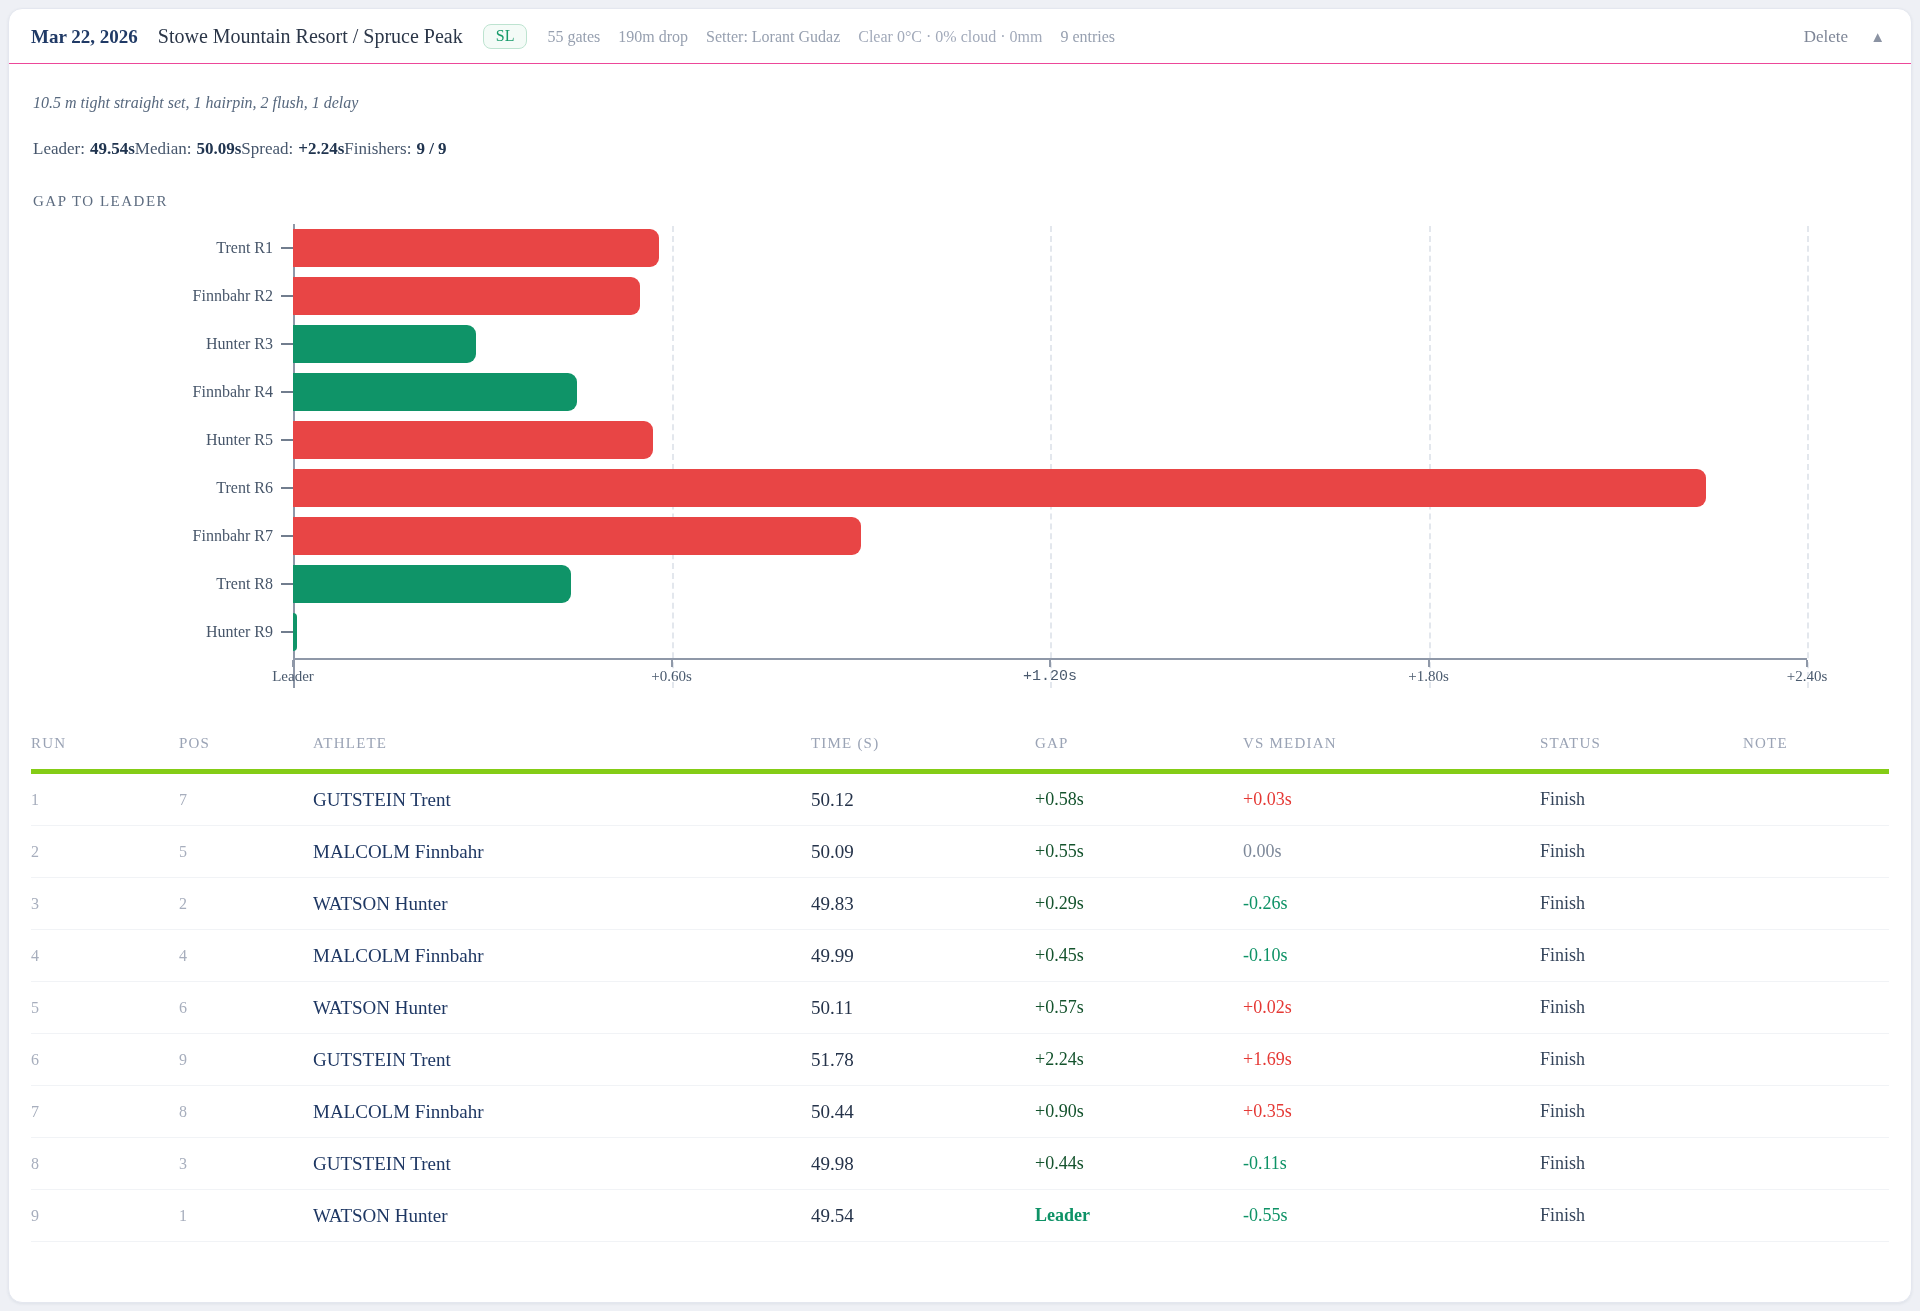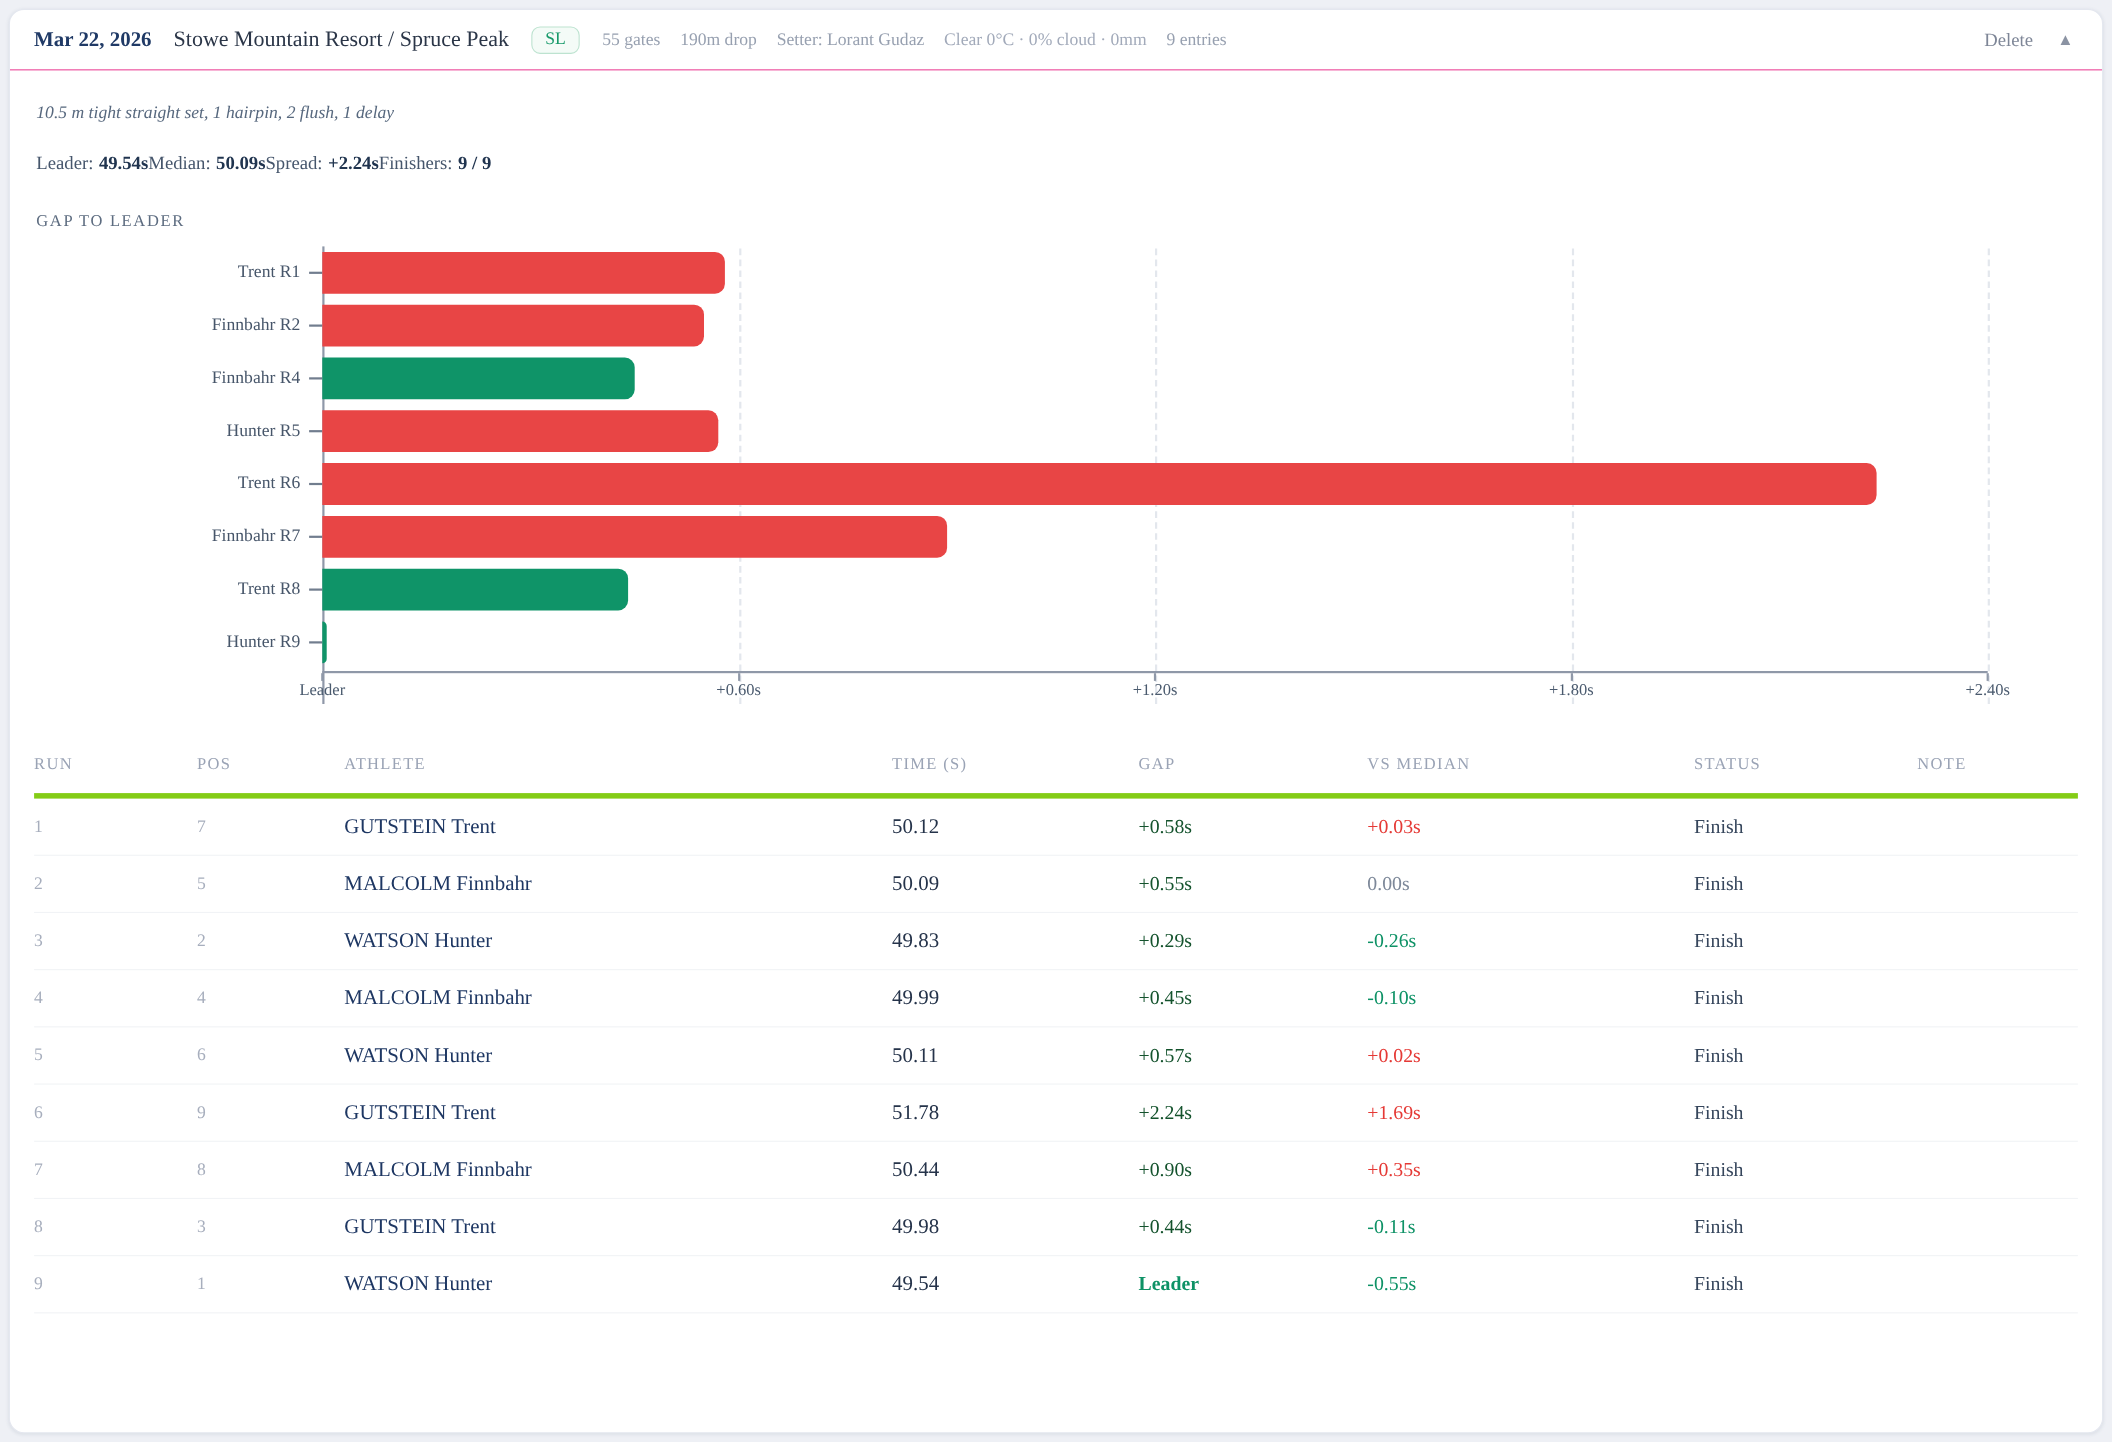--- a/index.html
+++ b/index.html
@@ -111,20 +111,27 @@
           </span>
         </div>
         <div class="crow">
           <span class="crow-label">Finnbahr R2</span>
           <span class="crow-tick"></span>
           <span class="crow-track">
             <span class="bar" style="width: 22.9167%; background: rgb(232, 69, 69);"></span>
           </span>
         </div>
         <div class="crow">
+          <span class="crow-label">Hunter R3</span>
+          <span class="crow-tick"></span>
+          <span class="crow-track">
+            <span class="bar" style="width: 12.0833%; background: rgb(15, 148, 104);"></span>
+          </span>
+        </div>
+        <div class="crow">
           <span class="crow-label">Finnbahr R4</span>
           <span class="crow-tick"></span>
           <span class="crow-track">
             <span class="bar" style="width: 18.75%; background: rgb(15, 148, 104);"></span>
           </span>
         </div>
         <div class="crow">
           <span class="crow-label">Hunter R5</span>
           <span class="crow-tick"></span>
           <span class="crow-track">
@@ -163,21 +170,21 @@
     <div class="axis-x">
         <div class="xtick" style="left: 0%;"></div>
         <div class="xtick" style="left: 25%;"></div>
         <div class="xtick" style="left: 50%;"></div>
         <div class="xtick" style="left: 75%;"></div>
         <div class="xtick" style="left: 100%;"></div>
       </div>
     <div class="xlabels">
         <span class="xlabel" style="left: 0%;">Leader</span>
         <span class="xlabel" style="left: 25%;">+0.60s</span>
-        <span class="xlabel" style="left: 50%;">+1.20s</span>
+        <span class="xlabel" style="left: 50%; font-family: Liberation Mono, monospace;">+1.20s</span>
         <span class="xlabel" style="left: 75%;">+1.80s</span>
         <span class="xlabel" style="left: 100%;">+2.40s</span>
       </div>
   </div>
 
   <div class="tbl">
     <div class="trow thead">
         <span class="tcell">RUN</span>
         <span class="tcell">POS</span>
         <span class="tcell">ATHLETE</span>

